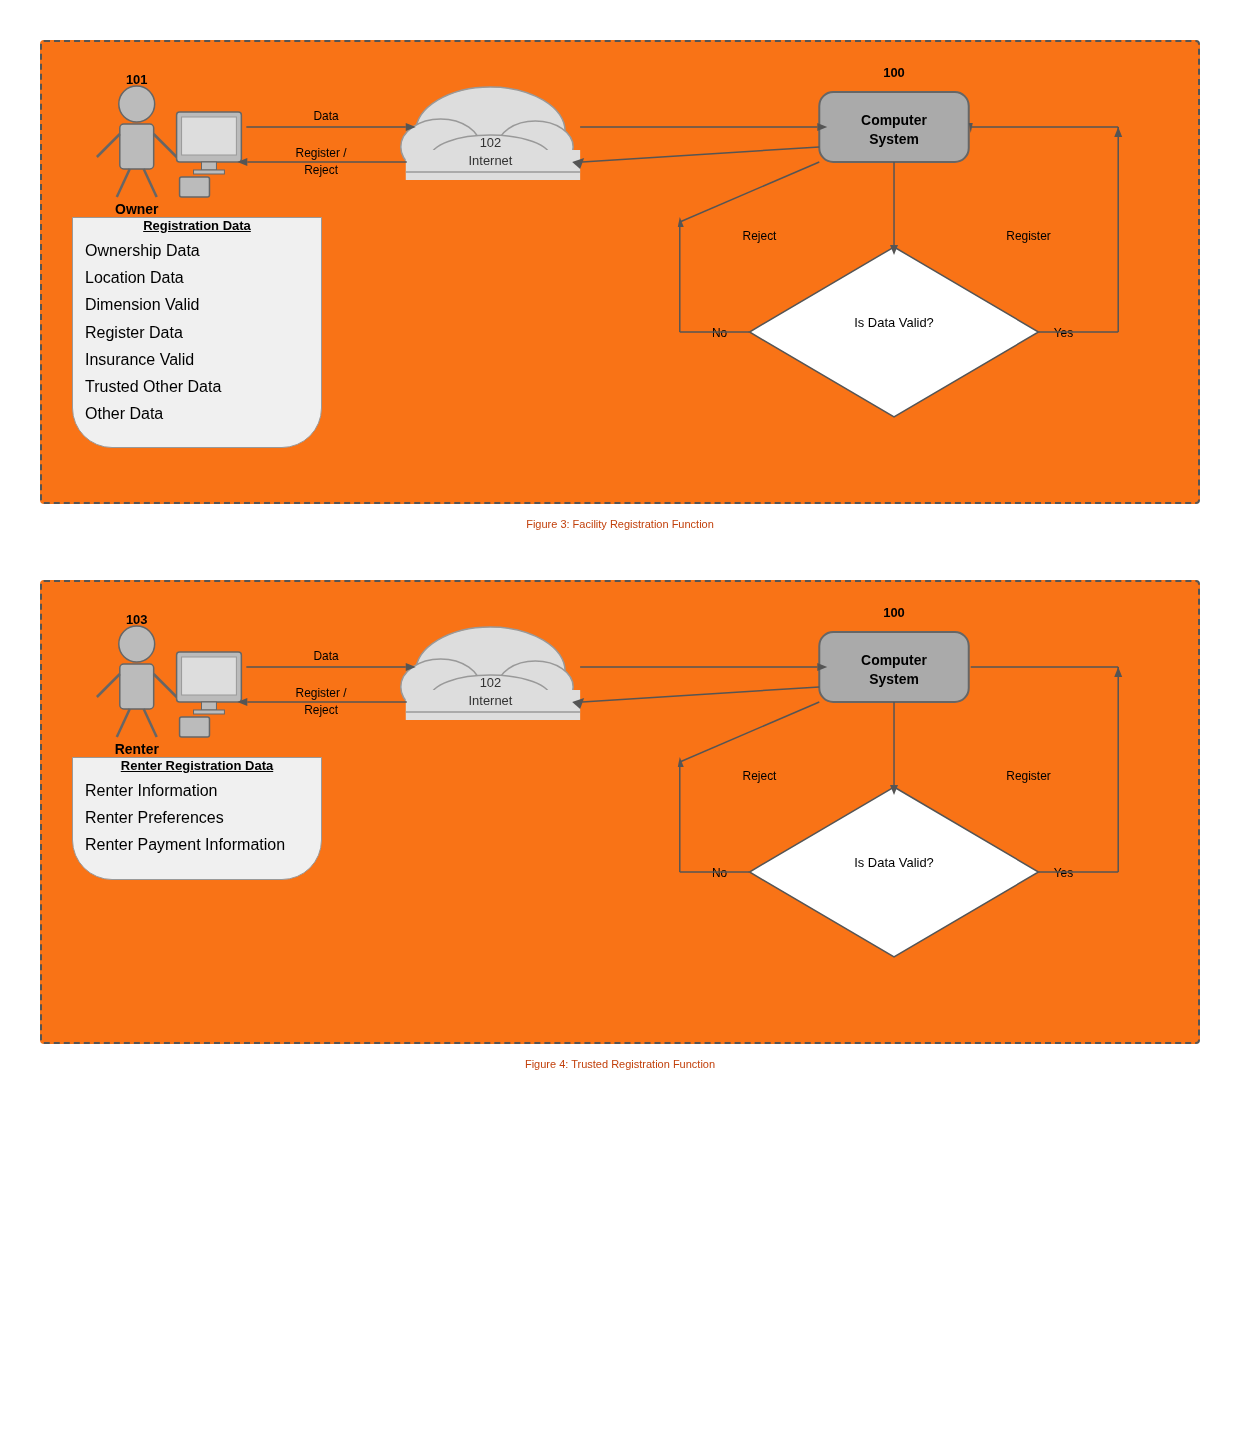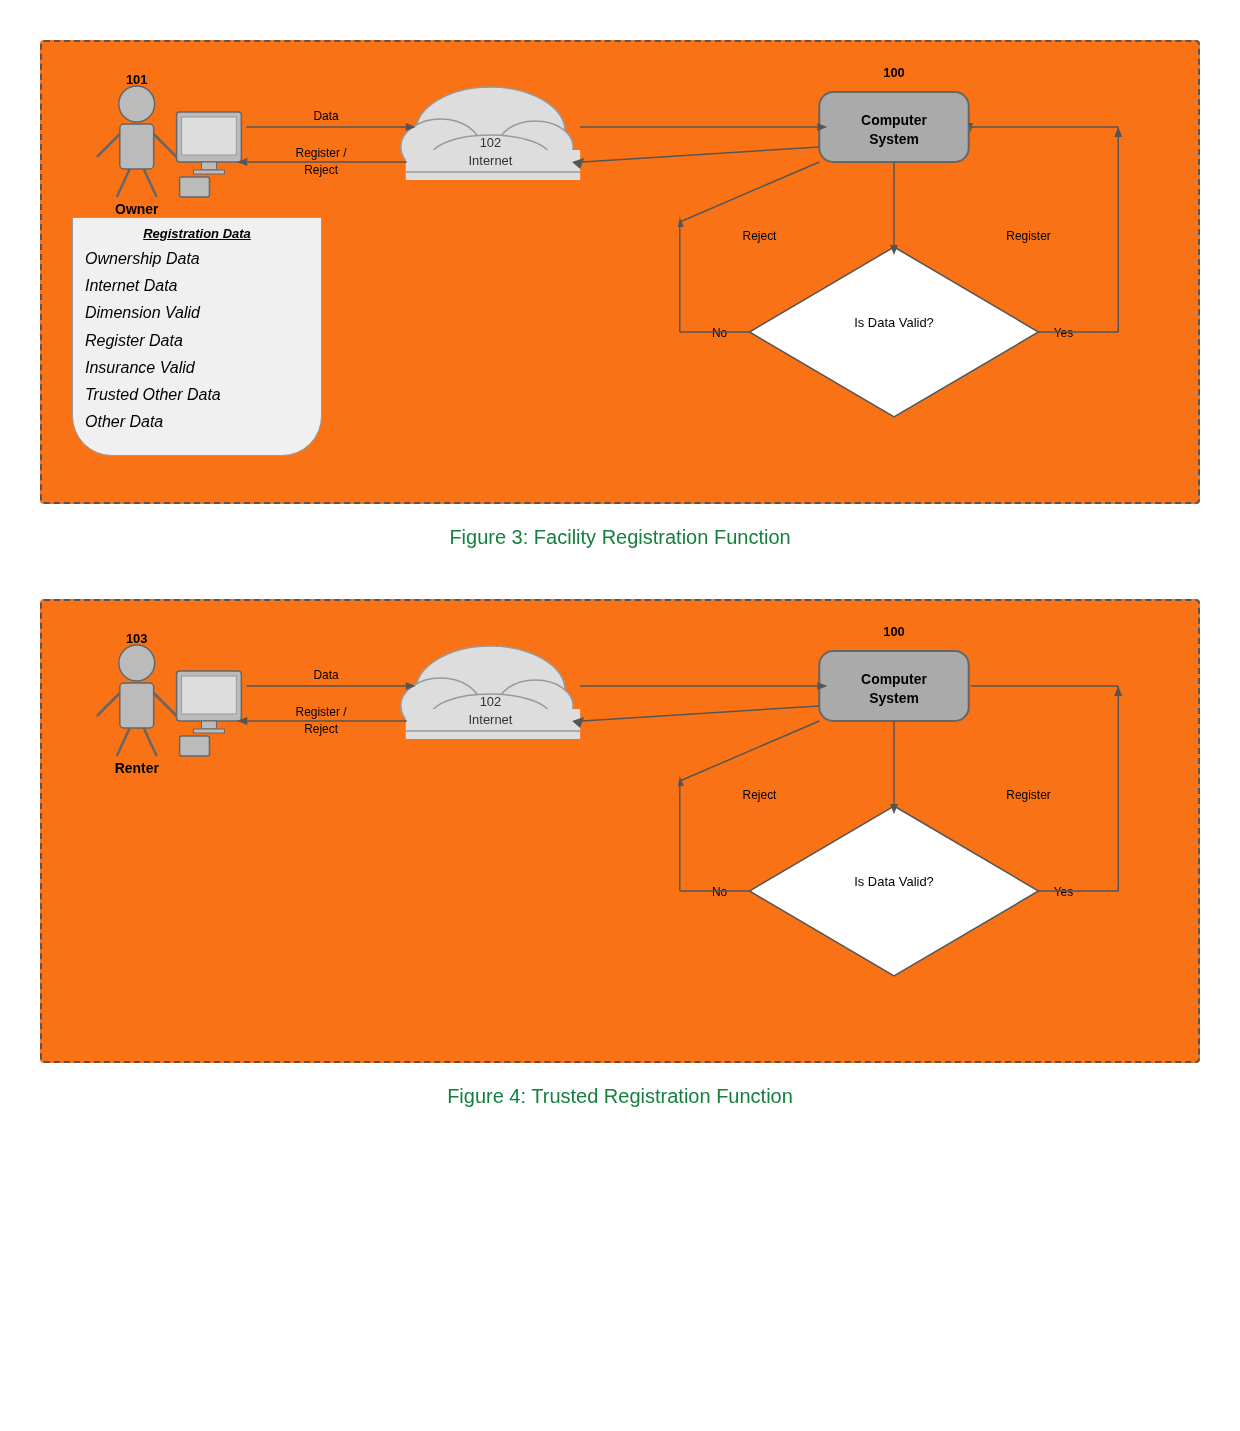--- a/index.html
+++ b/index.html
@@ -19,43 +19,42 @@
       border: 2px dashed #555;
       border-radius: 4px;
       padding: 20px;
       position: relative;
       margin: 20px 0 10px 0;
       background: #f97316;
     }
 
     .figure-caption {
       text-align: center;
-      font-size: 20px;
-      color: #15803d;
-      margin: 12px 0 30px 0;
+      font-size: 11px;
+      color: #c2410c;
+      margin: 4px 0 30px 0;
     }
 
     
     .diagram-inner {
       position: relative;
       height: 420px;
       width: 100%;
     }
 
     
     .reg-data-box {
       position: absolute;
       left: 10px;
       top: 140px;
       width: 240px;
       background: #f0f0f0;
       border: 1px solid #999;
       border-radius: 0 0 40px 40px;
-      padding: 8px 12px 20px 12px;
-      font-style: italic;
+      padding: 0 12px 20px 12px;
     }
 
     .reg-data-title {
       text-align: center;
       font-size: 13px;
       font-weight: bold;
       margin-bottom: 4px;
       text-decoration: underline;
     }
 
@@ -159,21 +158,21 @@
       <line x1="1060" y1="65" x2="912" y2="65" stroke="#555" stroke-width="1.5"></line>
       <polygon points="914,61 912,71 910,61" fill="#555"></polygon>
 
       <polygon points="1056,75 1060,65 1064,75" fill="#555"></polygon>
 
     </svg>
 
     <div class="reg-data-box" style="top:155px; left:10px; width:250px;">
       <div class="reg-data-title">Registration Data</div>
       <div class="reg-data-item">Ownership Data</div>
-      <div class="reg-data-item">Internet Data</div>
+      <div class="reg-data-item">Location Data</div>
       <div class="reg-data-item">Dimension Valid</div>
       <div class="reg-data-item">Register Data</div>
       <div class="reg-data-item">Insurance Valid</div>
       <div class="reg-data-item">Trusted Other Data</div>
       <div class="reg-data-item">Other Data</div>
     </div>
 
   </div>
 </div>
 
@@ -250,17 +249,23 @@
       <line x1="620" y1="160" x2="760" y2="100" stroke="#555" stroke-width="1.5"></line>
       <polygon points="618,165 620,155 624,165" fill="#555"></polygon>
 
       <line x1="980" y1="270" x2="1060" y2="270" stroke="#555" stroke-width="1.5"></line>
       <line x1="1060" y1="270" x2="1060" y2="65" stroke="#555" stroke-width="1.5"></line>
       <line x1="1060" y1="65" x2="912" y2="65" stroke="#555" stroke-width="1.5"></line>
       <polygon points="1056,75 1060,65 1064,75" fill="#555"></polygon>
 
     </svg>
 
+    <div class="reg-data-box" style="top:155px; left:10px; width:250px;">
+      <div class="reg-data-title">Renter Registration Data</div>
+      <div class="reg-data-item">Renter Information</div>
+      <div class="reg-data-item">Renter Preferences</div>
+      <div class="reg-data-item">Renter Payment Information</div>
+    </div>
 
   </div>
 </div>
 
 <div class="figure-caption">Figure 4: Trusted Registration Function</div>
 
 </body></html>

